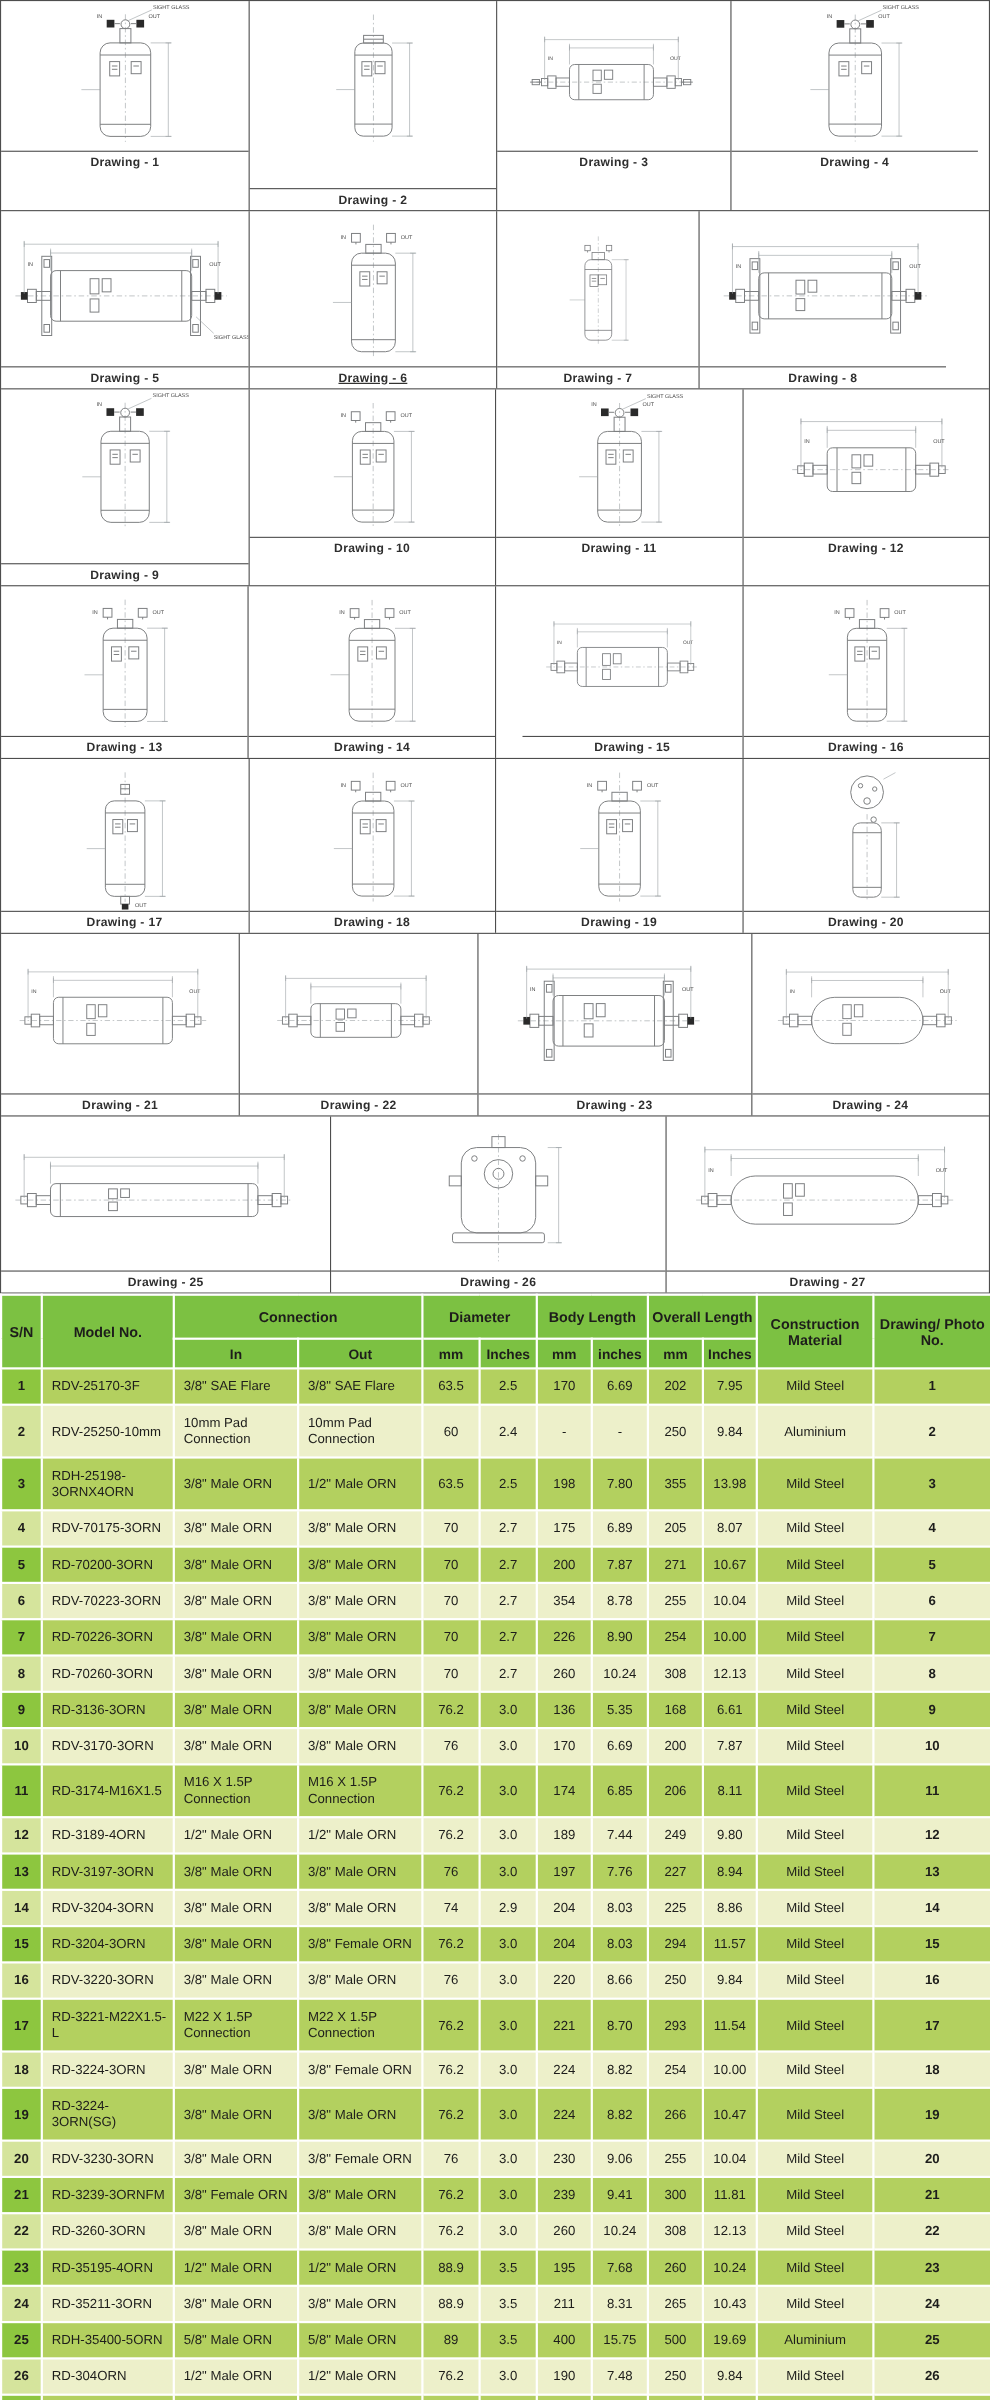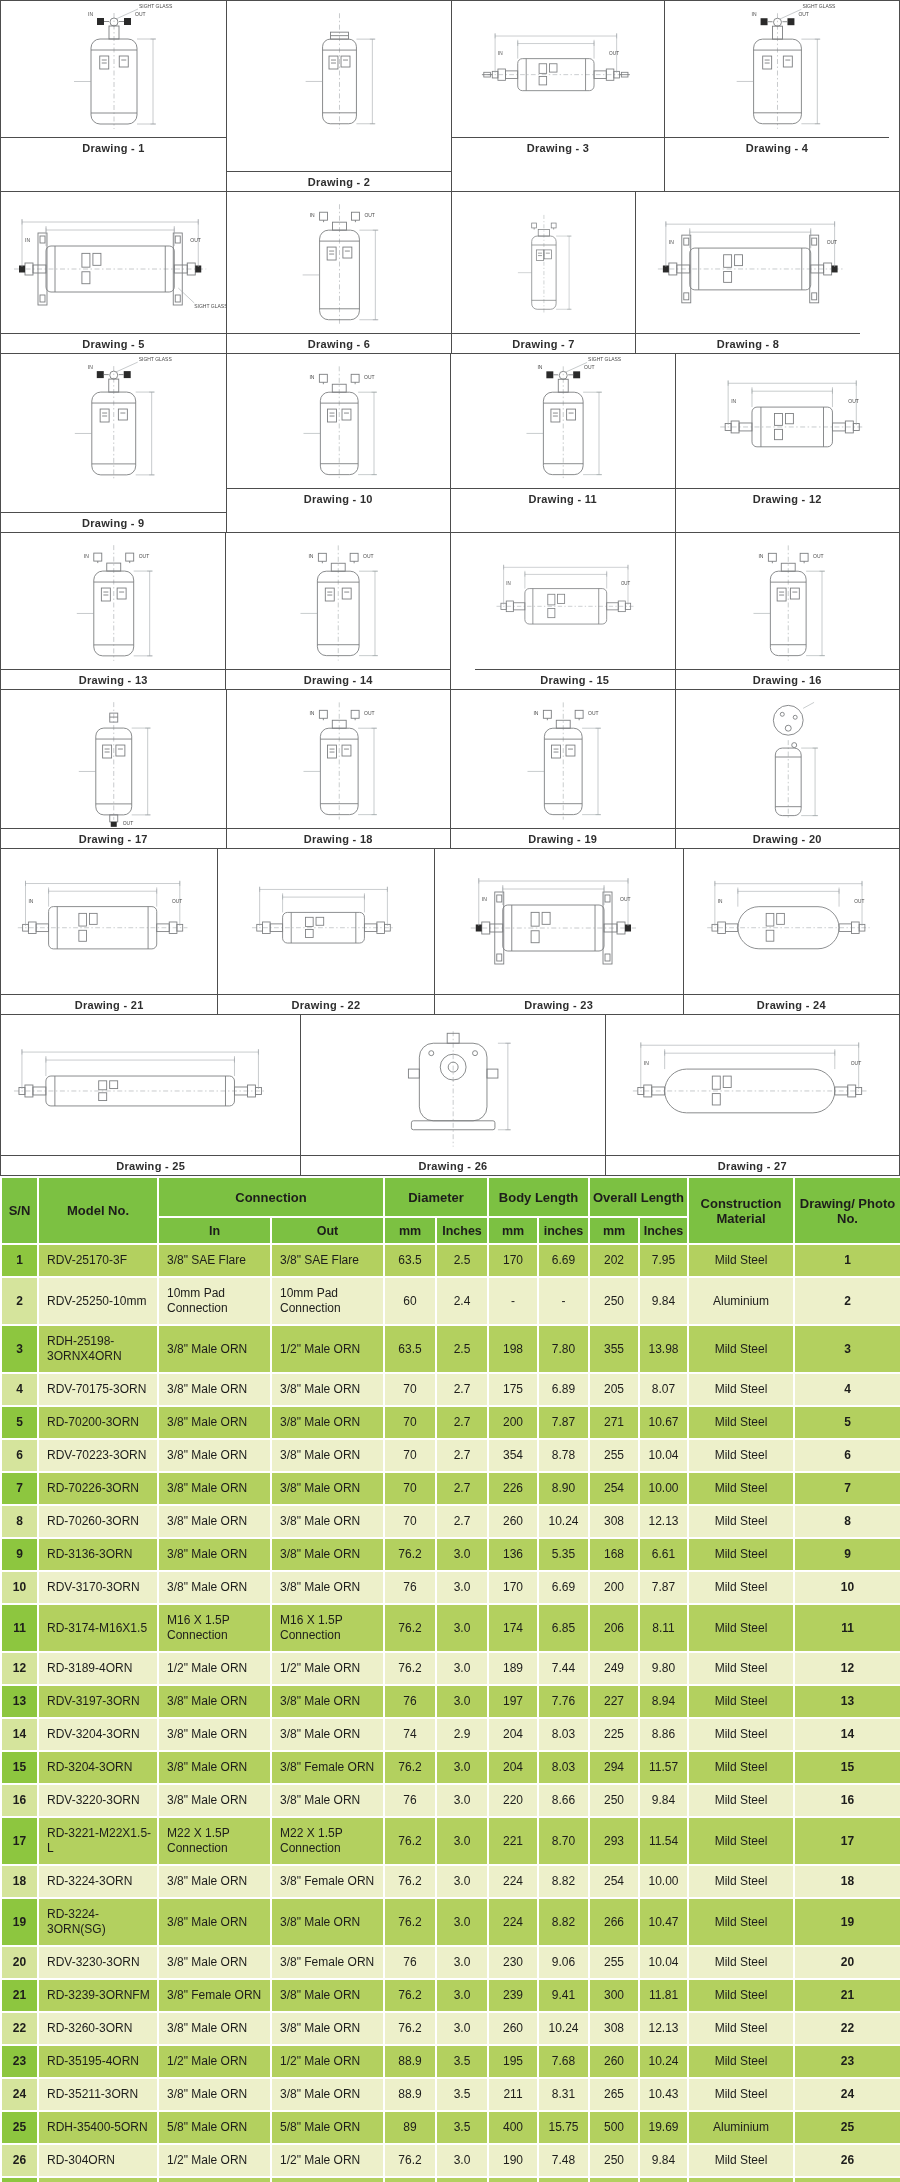--- a/index.html
+++ b/index.html
@@ -199,21 +199,21 @@
             <line x1="21" y1="30" x2="197.25" y2="30" class="dim"></line>
             <line x1="21" y1="27.5" x2="21" y2="32.5" class="dim"></line>
             <line x1="197.25" y1="27.5" x2="197.25" y2="32.5" class="dim"></line>
             <text x="29" y="50" text-anchor="end">IN</text>
             <text x="189.25" y="50" text-anchor="start">OUT</text>
             <line x1="177.25" y1="96" x2="193.25" y2="111" class="dim"></line>
             <text x="193.25" y="116" text-anchor="start">SIGHT GLASS</text>
           </svg>
           <div class="dlabel">Drawing - 5</div>
         </div>
-        <div class="dcell" style="width: 225px;">
+        <div class="dcell" style="width: 225px; text-decoration: underline;">
           <svg viewBox="0 0 225 141" class="dart" style="height: 141px;">
             <line x1="113" y1="12" x2="113" y2="133" class="cl"></line>
             <rect x="93" y="38" width="40" height="90" rx="9"></rect>
             <line x1="93" y1="49" x2="133" y2="49"></line>
             <line x1="93" y1="117" x2="133" y2="117"></line>
             <rect x="100.6" y="55" width="9" height="13"></rect>
             <rect x="116.4" y="55" width="9" height="11"></rect>
             <line x1="102.6" y1="59" x2="107.6" y2="59"></line>
             <line x1="102.6" y1="62" x2="107.6" y2="62"></line>
             <line x1="118.4" y1="59" x2="123.4" y2="59"></line>

